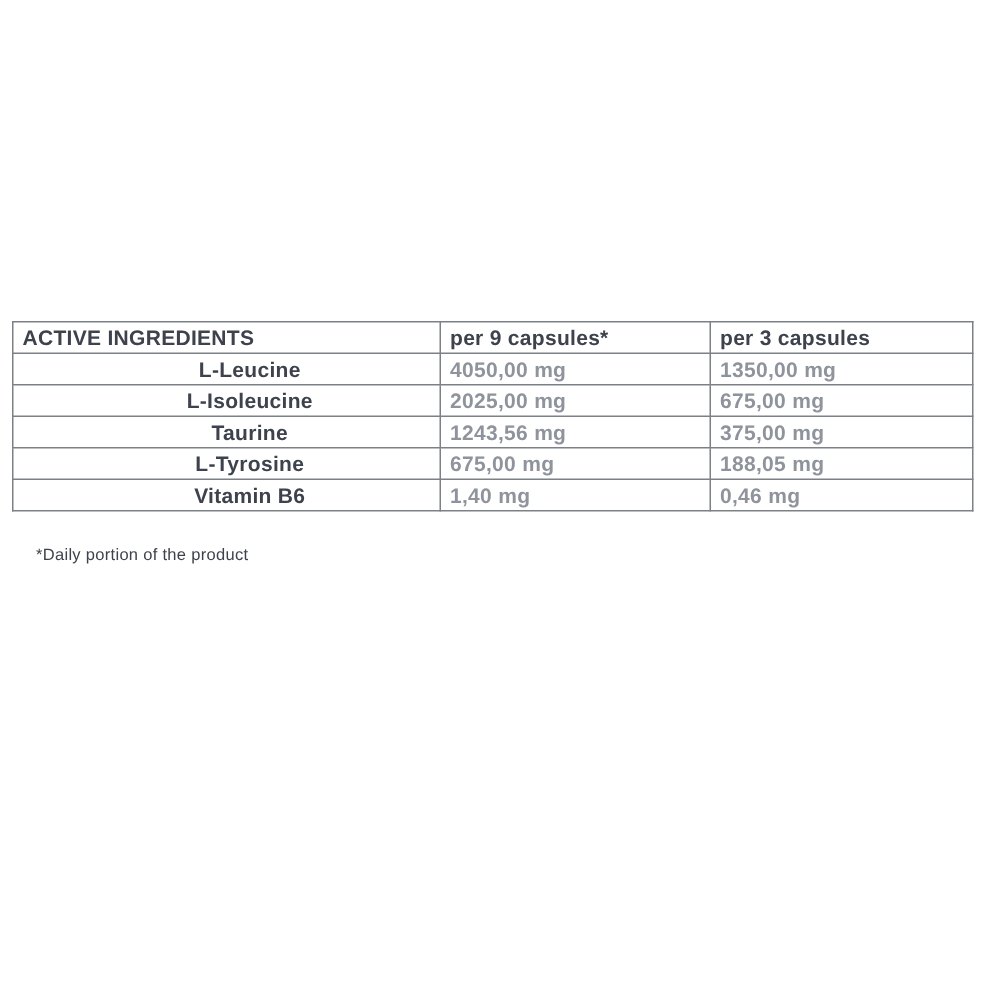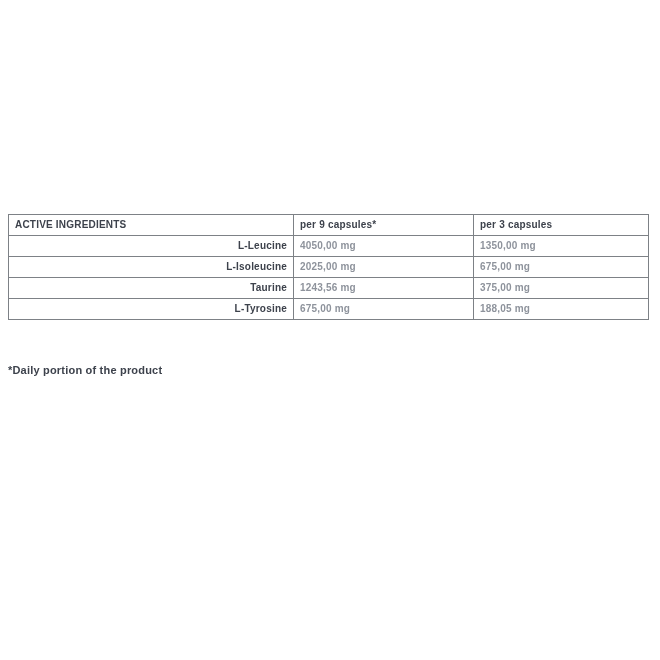--- a/index.html
+++ b/index.html
@@ -21,50 +21,50 @@
     table-layout: fixed;
   }
   col.c1 { width: 285px; }
   col.c2 { width: 180px; }
   col.c3 { width: 175px; }
   .ingredients th,
   .ingredients td {
     border: 1px solid #7d8186;
     height: 20px;
     padding: 0 6px;
-    font-size: 10px;
+    font-size: 14px;
     line-height: 20px;
     letter-spacing: 0.2px;
     white-space: nowrap;
     overflow: hidden;
     background: #ffffff;
   }
   .ingredients th {
     font-weight: bold;
     color: #3d424c;
   }
   .ingredients th.col-ing { text-align: left; }
   .ingredients th.col-val { text-align: left; }
   .ingredients td.col-ing {
     font-weight: bold;
     color: #3d424c;
-    text-align: right;
+    text-align: center;
     padding-left: 37px;
   }
   .ingredients td.col-val {
     font-weight: bold;
     color: #8e939c;
     text-align: left;
   }
   .footnote {
     position: absolute;
-    left: 8px;
+    left: 24px;
     top: 364px;
     font-size: 11px;
-    font-weight: bold;
+    font-weight: normal;
     color: #3d424c;
     letter-spacing: 0.2px;
   }
 </style>
 </head>
 <body>
 
 <div class="page">
   <table class="ingredients">
     <colgroup>
@@ -93,16 +93,21 @@
         <tr>
           <td class="col-ing">Taurine</td>
           <td class="col-val">1243,56 mg</td>
           <td class="col-val">375,00 mg</td>
         </tr>
         <tr>
           <td class="col-ing">L-Tyrosine</td>
           <td class="col-val">675,00 mg</td>
           <td class="col-val">188,05 mg</td>
         </tr>
+        <tr>
+          <td class="col-ing">Vitamin B6</td>
+          <td class="col-val">1,40 mg</td>
+          <td class="col-val">0,46 mg</td>
+        </tr>
       </tbody>
   </table>
   <div class="footnote">*Daily portion of the product</div>
 </div>
 
 </body></html>

